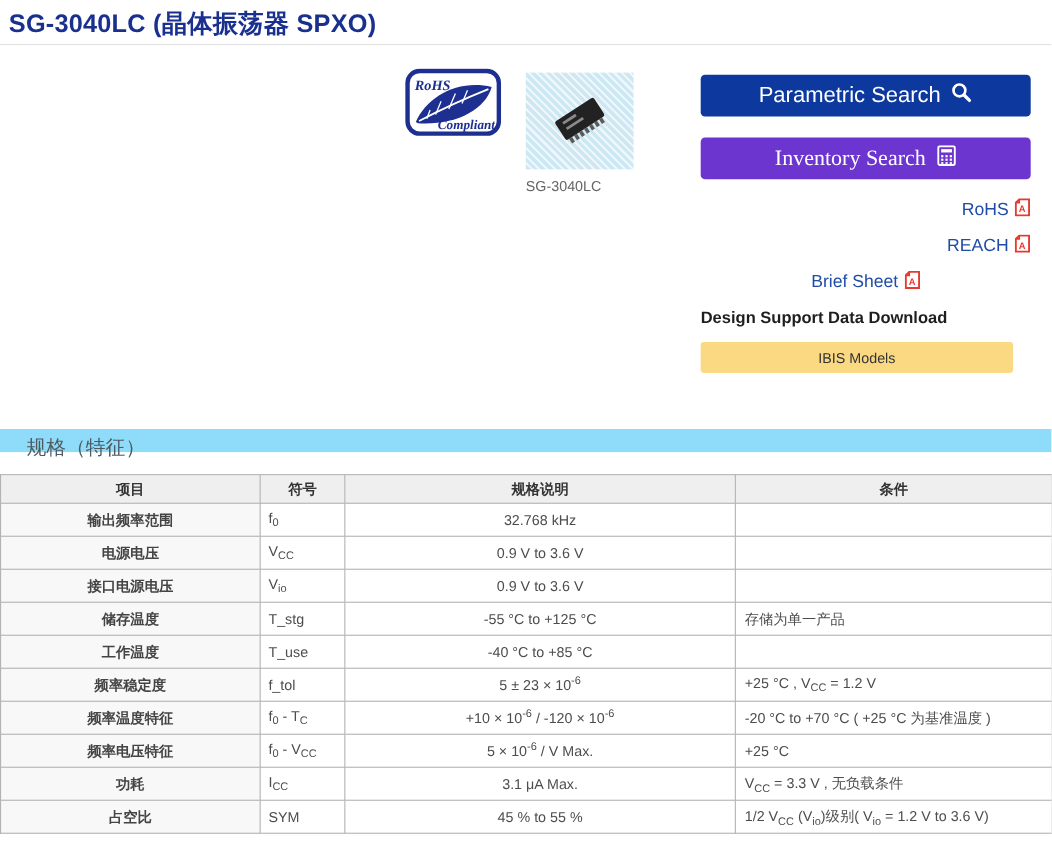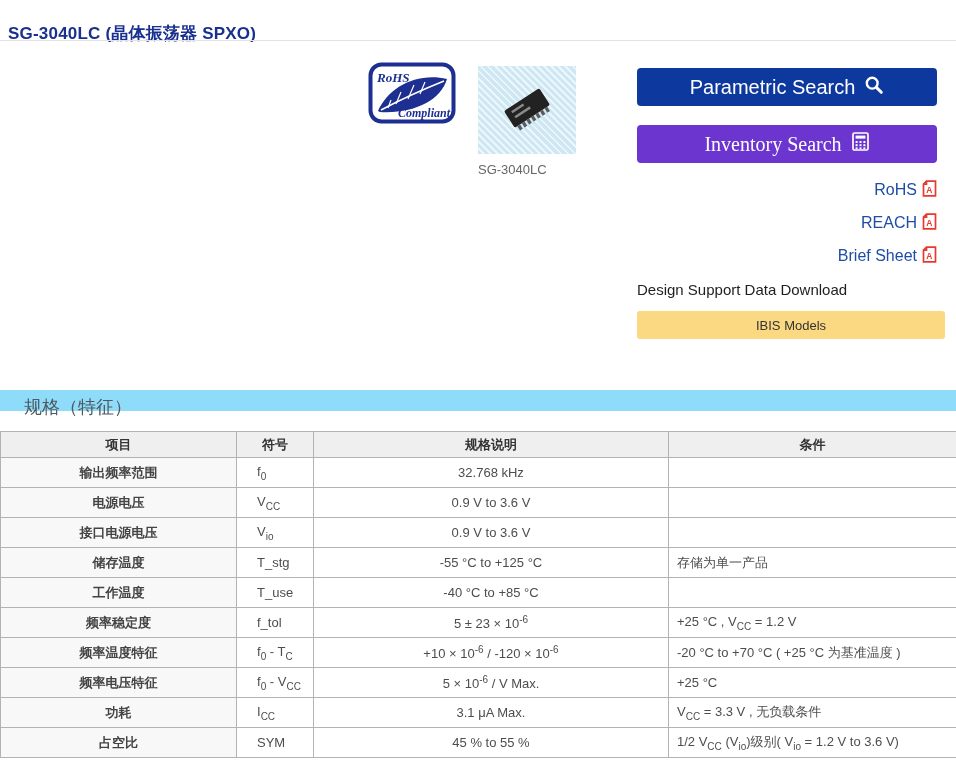--- a/index.html
+++ b/index.html
@@ -9,22 +9,22 @@
     background: #ffffff;
     color: #4a4a4a;
     overflow: hidden;
     position: relative;
   }
 
   
   .top { position: relative; height: 390px; }
 
   .page-title {
-    position: absolute; left: 8px; top: 22px;
-    font-size: 17px; font-weight: bold; color: #19308f;
+    position: absolute; left: 8px; top: 6px;
+    font-size: 23px; font-weight: bold; color: #19308f;
     letter-spacing: 0.2px;
   }
   .divider {
     position: absolute; top: 40px; left: 0; width: 956px;
     border-top: 1px solid #e3e3e3;
   }
 
   .bullets { position: absolute; left: 14px; top: 62px; width: 340px; list-style: none; }
   .bullets li {
     position: relative; padding-left: 16px;
@@ -57,28 +57,28 @@
   }
   .btn-parametric { top: 68px; background: #0d399e; }
   .btn-inventory  { top: 125px; background: #6d35cf; font-family: Liberation Serif, serif; }
 
   .doc-link {
     position: absolute; right: 0; width: 300px; text-align: right;
     font-size: 16px; color: #1e4ca6; text-decoration: none;
     display: block; line-height: 20px;
   }
   .doc-link .pdf { vertical-align: -2px; margin-left: 5px; }
-  .link-0 { top: 180px; } .link-1 { top: 213px; } .link-2 { top: 246px; }
+  .link-0 { top: 180px; } .link-1 { top: 213px; } .link-2 { top: 246px; text-align: center; }
 
   .download-heading {
     position: absolute; top: 281px; left: 0;
-    font-size: 15px; font-weight: normal; color: #1e1e1e;
+    font-size: 15px; font-weight: bold; color: #1e1e1e;
   }
   .btn-ibis {
-    position: absolute; top: 311px; left: 0; width: 308px; height: 28px;
+    position: absolute; top: 311px; left: 0; width: 284px; height: 28px;
     background: #fbd882; border: none; border-radius: 3px;
     font-family: "Liberation Sans", sans-serif;
     font-size: 13px; color: #333; cursor: pointer;
   }
 
   
   .section-bar {
     height: 21px; line-height: 35px; background: #8edcf9;
     padding-left: 24px; font-size: 18px; color: #4e5a60;
   }
@@ -89,21 +89,21 @@
     width: 956px; border-collapse: collapse; table-layout: fixed;
     font-size: 13px; color: #4d4d4d;
   }
   table.spec th, table.spec td { border: 1px solid #b3b3b3; }
   table.spec th {
     height: 26px; background: #efefef; color: #333;
     font-weight: bold; text-align: center;
   }
   table.spec td { height: 30px; }
   td.item { background: #f8f8f8; font-weight: bold; color: #444; text-align: center; }
-  td.symbol { padding-left: 20px; text-align: left; }
+  td.symbol { padding-left: 7px; text-align: left; }
   td.spec-val { text-align: center; }
   td.cond { padding-left: 8px; text-align: left; }
   sub, sup { font-size: 10px; }
 </style>
 </head>
 <body>
 
 <div class="top">
 
   <h1 class="page-title">SG-3040LC (晶体振荡器 SPXO)</h1>

